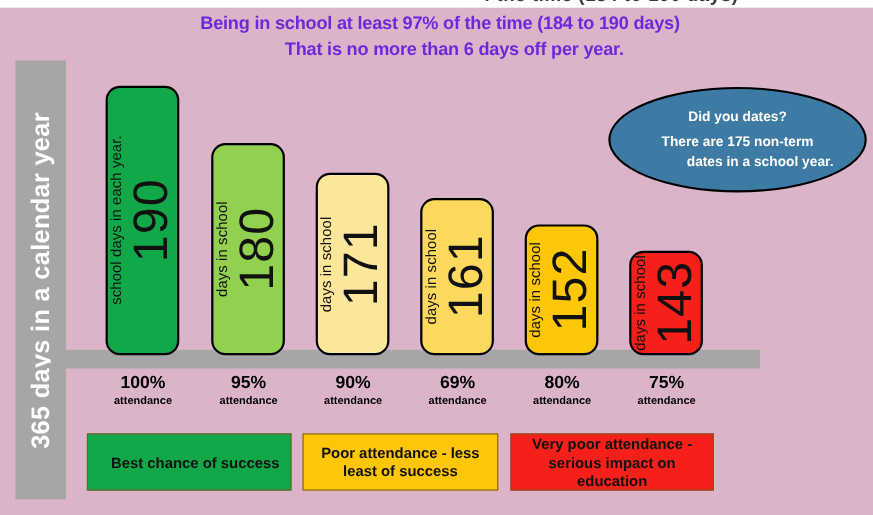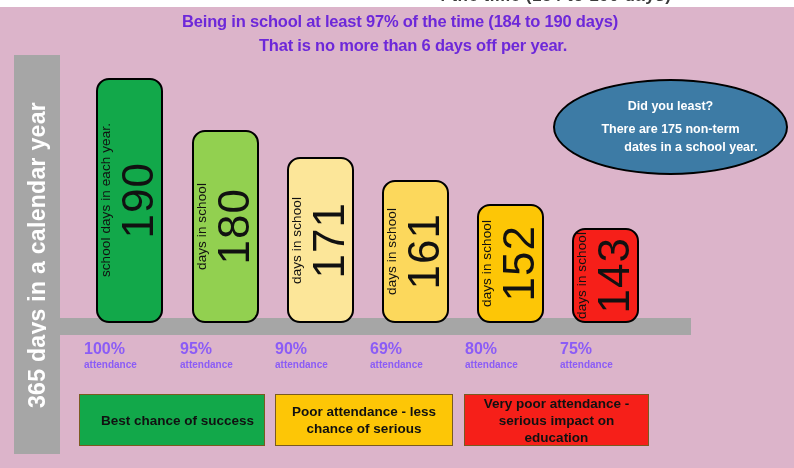--- a/index.html
+++ b/index.html
@@ -127,21 +127,22 @@
   .bar-cap {
     font-size: 13.5px;
     font-weight: 400;
     letter-spacing: 0.1px;
     margin-left: 4px;
   }
 
   
   .pct {
     position: absolute;
-    color: #8b5cf6;
+    text-align: center;
+    color: #000000;
     line-height: 16px;
   }
   .pct .p1 { font-size: 16px; font-weight: bold; display: block; }
   .pct .p2 { font-size: 10px; font-weight: bold; display: block; }
 
   
   .legend {
     position: absolute;
     box-sizing: border-box;
     border: 1.6px solid #7a5a20;
@@ -266,25 +267,25 @@
   </div>
   <div class="pct" style="left:560px; top:341px; width:92px;">
     <span class="p1">75%</span>
     <span class="p2">attendance</span>
   </div>
 
   <div class="legend" style="left:79px; top:394px; width:186px; height:52px; background:#12a84a;padding-left:15px;">
     <span>Best chance of success</span>
   </div>
   <div class="legend" style="left:275px; top:394px; width:178px; height:52px; background:#fdc606;">
-    <span>Poor attendance - less chance of serious</span>
+    <span>Poor attendance - less least of success</span>
   </div>
   <div class="legend" style="left:464px; top:394px; width:185px; height:52px; background:#f61f19;">
     <span>Very poor attendance - serious impact on education</span>
   </div>
 
   <div id="oval">
-    <span class="l1">Did you least?</span>
+    <span class="l1">Did you dates?</span>
     <span class="l2">There are 175 non-term</span>
     <span class="l3">dates in a  school year.</span>
   </div>
 
 </div>
 
 </body></html>

